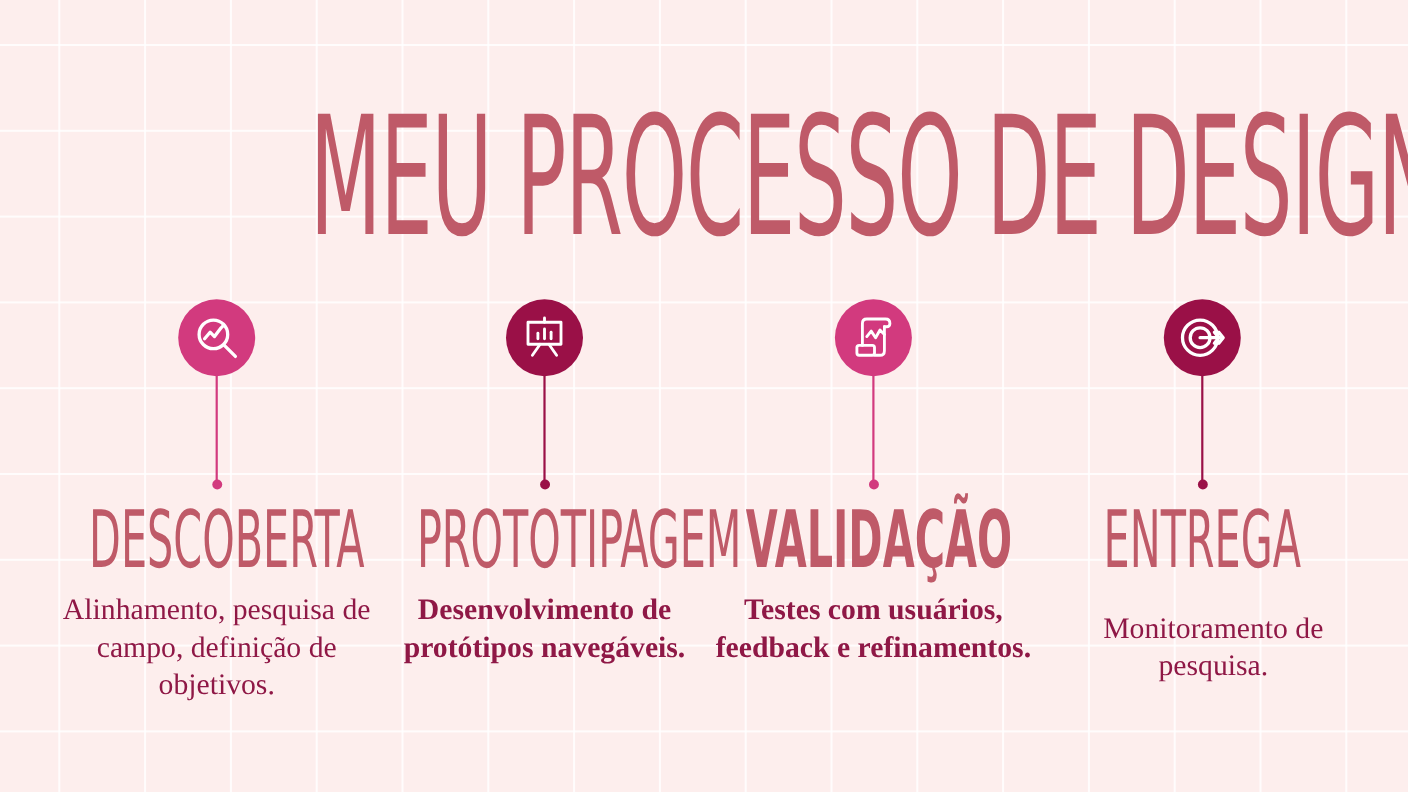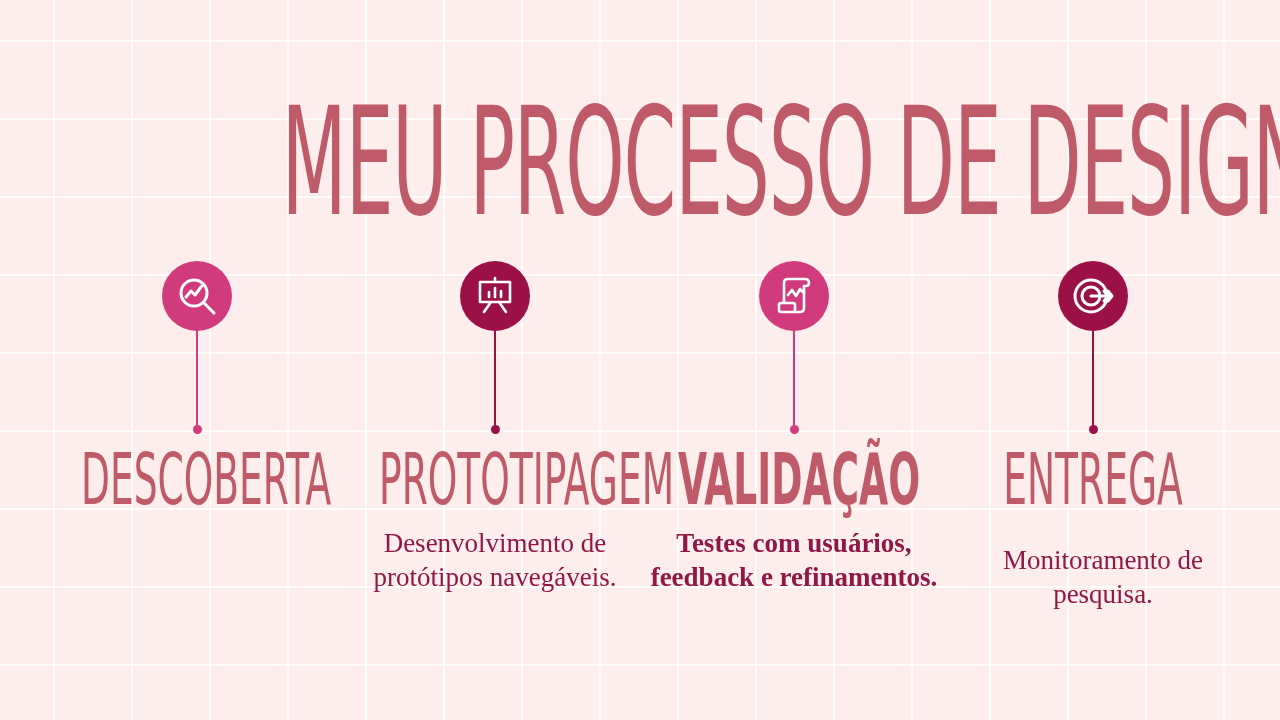--- a/index.html
+++ b/index.html
@@ -13,21 +13,21 @@
     background-position:53px 0, 0 40px;
   }
   .title {
     position:absolute; left:0; top:82px; width:1280px; text-align:center;
     font-family:"DejaVu Sans Condensed","DejaVu Sans", sans-serif;
     font-weight:normal; font-size:150px; line-height:160px;
     color:#bf5a68; letter-spacing:-2px;
     transform:scaleX(0.56); transform-origin:640px 0;
     white-space:nowrap;
   }
-  .step { position:absolute; top:1px; width:320px; height:562px; }
+  .step { position:absolute; top:12px; width:320px; height:562px; }
   .icon-circle {
     position:absolute; top:260px; width:70px; height:70px; border-radius:50%;
     left:50%; margin-left:-35px; display:flex; align-items:center; justify-content:center;
   }
   .icon-circle svg { width:46px; height:46px; }
   .stem { position:absolute; top:328px; left:50%; width:2px; margin-left:-1px; height:100px; }
   .stem-dot { position:absolute; top:424px; left:50%; width:9px; height:9px; margin-left:-4.5px; border-radius:50%; }
   .step-title {
     position:absolute; top:440px; left:-40px; width:400px; text-align:center;
     font-family:"DejaVu Sans Condensed","DejaVu Sans", sans-serif;
@@ -50,38 +50,39 @@
     <div class="icon-circle" style="background:#d23a7e;">
       <svg viewBox="0 0 46 46" fill="none" stroke="#fff" stroke-width="3" stroke-linecap="round" stroke-linejoin="round">
         <circle cx="20" cy="20" r="13"></circle>
         <path d="M29.5 29.5 L40 40"></path>
         <path d="M12 24 L17 18 L21 22 L27 14 L29 12"></path>
       </svg>
     </div>
     <div class="stem" style="background:#d23a7e;"></div>
     <div class="stem-dot" style="background:#d23a7e;"></div>
     <div class="step-title">DESCOBERTA</div>
+    <div class="step-desc" style="top:525px;">Alinhamento, pesquisa de campo, definição de objetivos.</div>
   </div>
 
   <div class="step" style="left:335px;">
     <div class="icon-circle" style="background:#9a1047;">
       <svg viewBox="0 0 46 46" fill="none" stroke="#fff" stroke-width="2.6" stroke-linecap="round" stroke-linejoin="round">
         <path d="M23 5 L23 9"></path>
         <rect x="8" y="9" width="30" height="20"></rect>
         <path d="M17 24 L17 19"></path>
         <path d="M23 24 L23 15"></path>
         <path d="M29 24 L29 18"></path>
         <path d="M19 29 L12 39"></path>
         <path d="M27 29 L34 39"></path>
       </svg>
     </div>
     <div class="stem" style="background:#9a1047;"></div>
     <div class="stem-dot" style="background:#9a1047;"></div>
     <div class="step-title">PROTOTIPAGEM</div>
-    <div class="step-desc" style="top:525px;">Desenvolvimento de protótipos navegáveis.</div>
+    <div class="step-desc" style="top:525px;font-weight:bold;">Desenvolvimento de protótipos navegáveis.</div>
   </div>
 
   <div class="step" style="left:634px;font-weight:bold;">
     <div class="icon-circle" style="background:#d23a7e;">
       <svg viewBox="0 0 46 46" fill="none" stroke="#fff" stroke-width="2.6" stroke-linecap="round" stroke-linejoin="round">
         <path d="M13 30 L13 10 Q13 6 17 6 L34 6 Q38 6 38 10 Q38 13 35 13 L33 13"></path>
         <path d="M33 13 L33 35 Q33 39 29 39 L24 39"></path>
         <rect x="8" y="30" width="16" height="9" rx="2"></rect>
         <path d="M17 22 L21 17 L25 23 L29 16 L33 20"></path>
       </svg>

